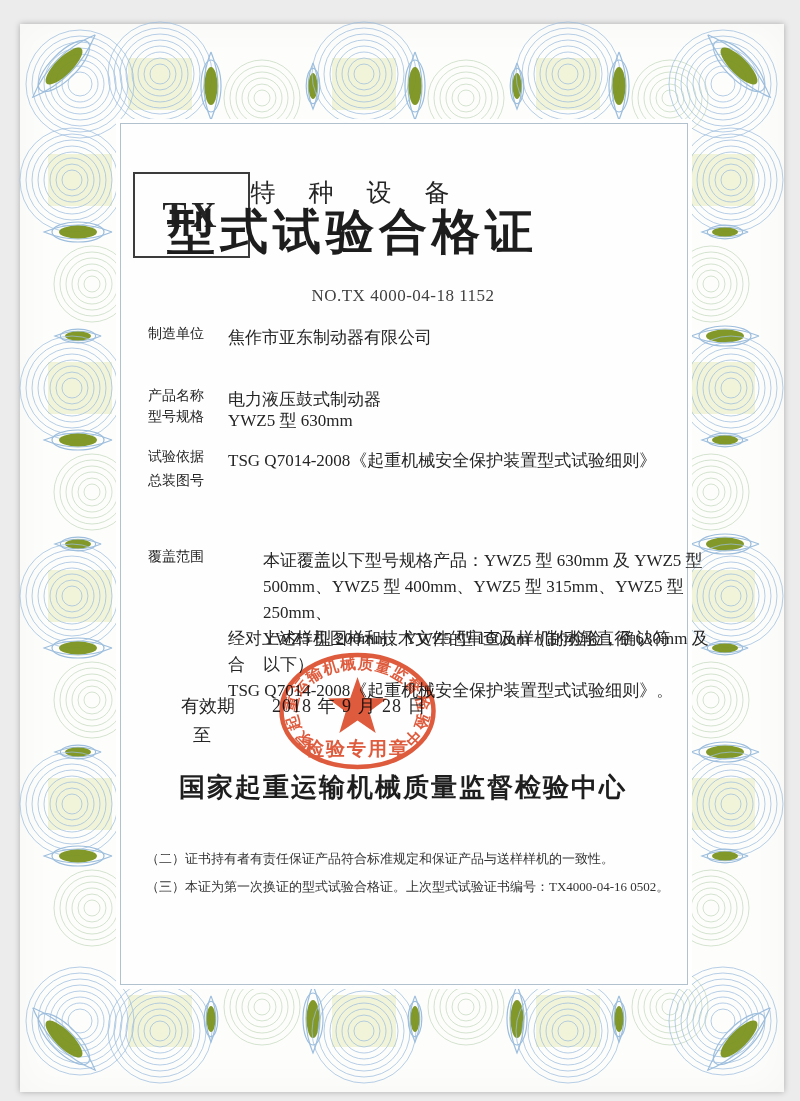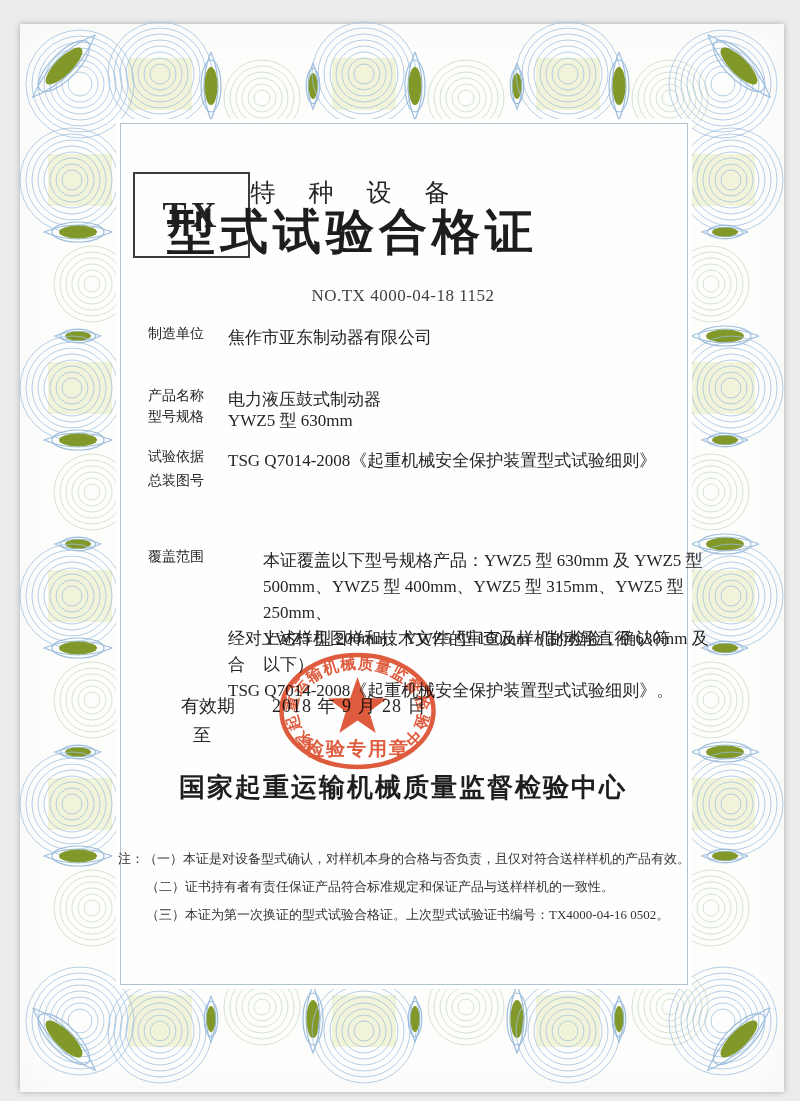--- a/index.html
+++ b/index.html
@@ -506,17 +506,16 @@
       <ellipse cx="80.5" cy="60" rx="76" ry="56" fill="none" stroke="#dd4f2e" stroke-width="4.5"></ellipse>
       <polygon points="80.5,26.0 87.8,47.0 110.0,47.4 92.3,60.8 98.7,82.1 80.5,69.4 62.3,82.1 68.7,60.8 51.0,47.4 73.2,47.0" fill="#dd4f2e"></polygon>
       <path id="ring-path" d="M 30.5 84.4 A 61 42.5 0 1 1 130.5 84.4" fill="none"></path>
       <text font-size="15.5" fill="#dd4f2e" letter-spacing="1.2" class="stamp-text"><textPath href="#ring-path" startOffset="50%" text-anchor="middle">国家起重运输机械质量监督检验中心</textPath></text>
       <text x="80.5" y="104" text-anchor="middle" font-size="19" fill="#dd4f2e" letter-spacing="2" class="stamp-text">检验专用章</text>
     </svg>
 
   <div class="txt" id="issuer">国家起重运输机械质量监督检验中心</div>
 
   <div class="txt" id="notes">
-      <div class="note-line">注：（一）本证是对设备型式确认，对样机本身的合格与否负责，且仅对符合送样样机的产品有效。</div>
       <div class="note-line note-indent">（二）证书持有者有责任保证产品符合标准规定和保证产品与送样样机的一致性。</div>
       <div class="note-line note-indent">（三）本证为第一次换证的型式试验合格证。上次型式试验证书编号：TX4000-04-16 0502。</div>
     </div>
 </div>
 
 </body></html>

